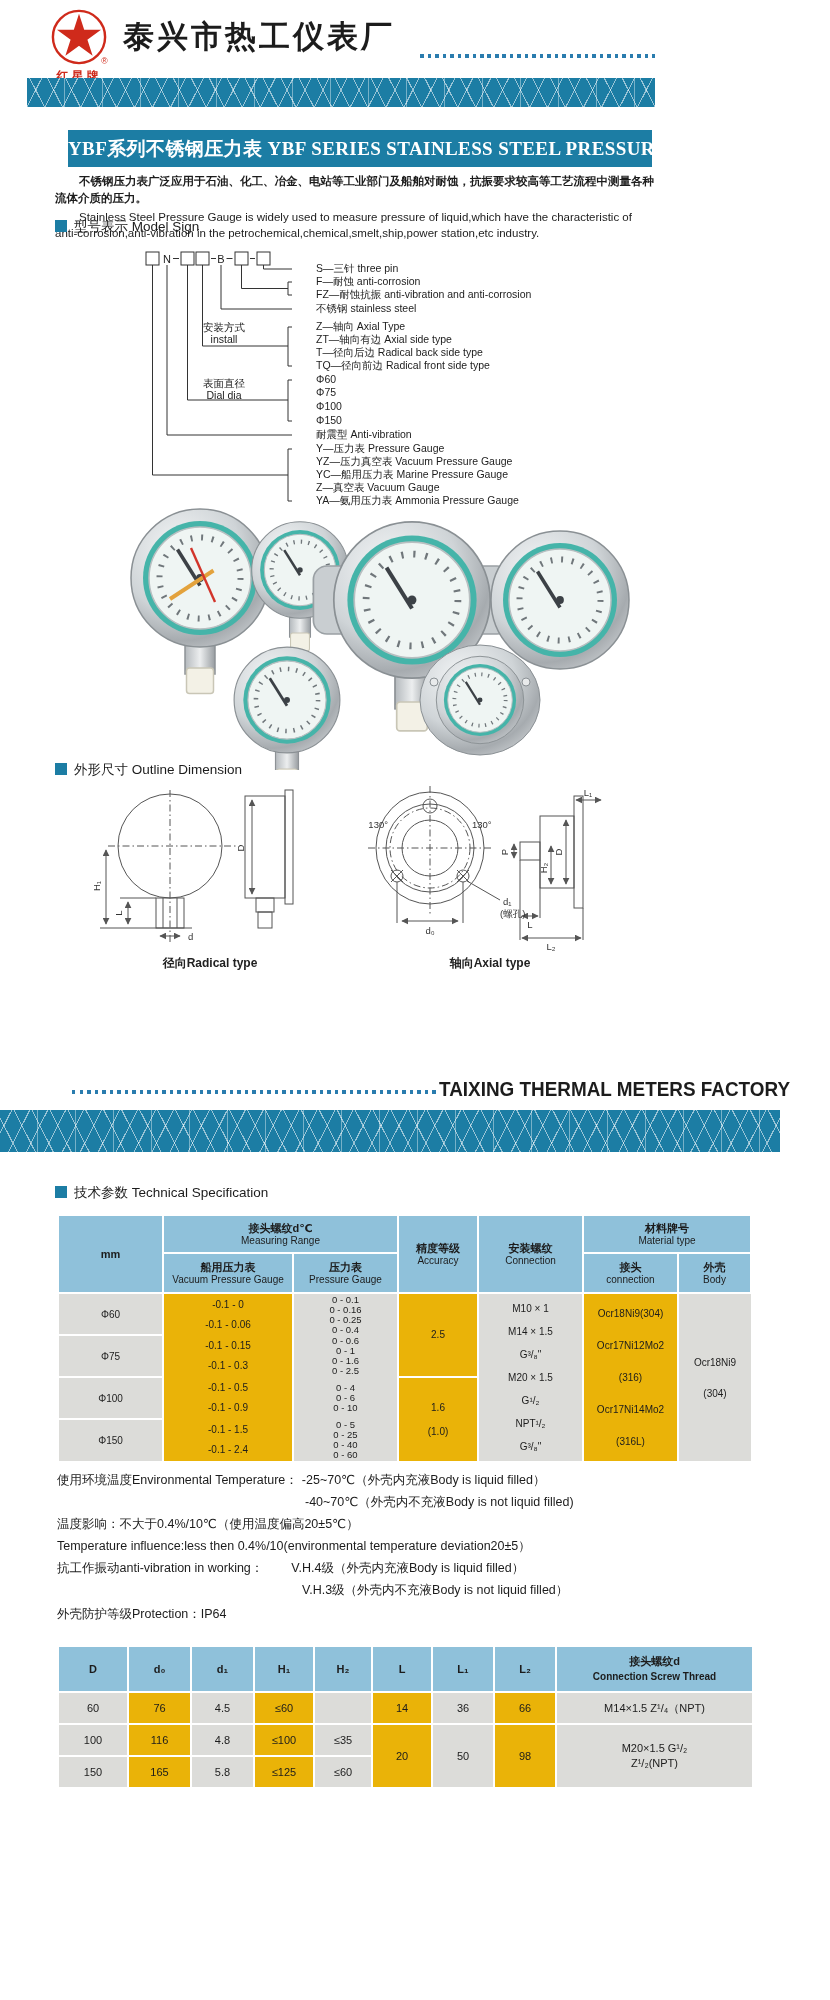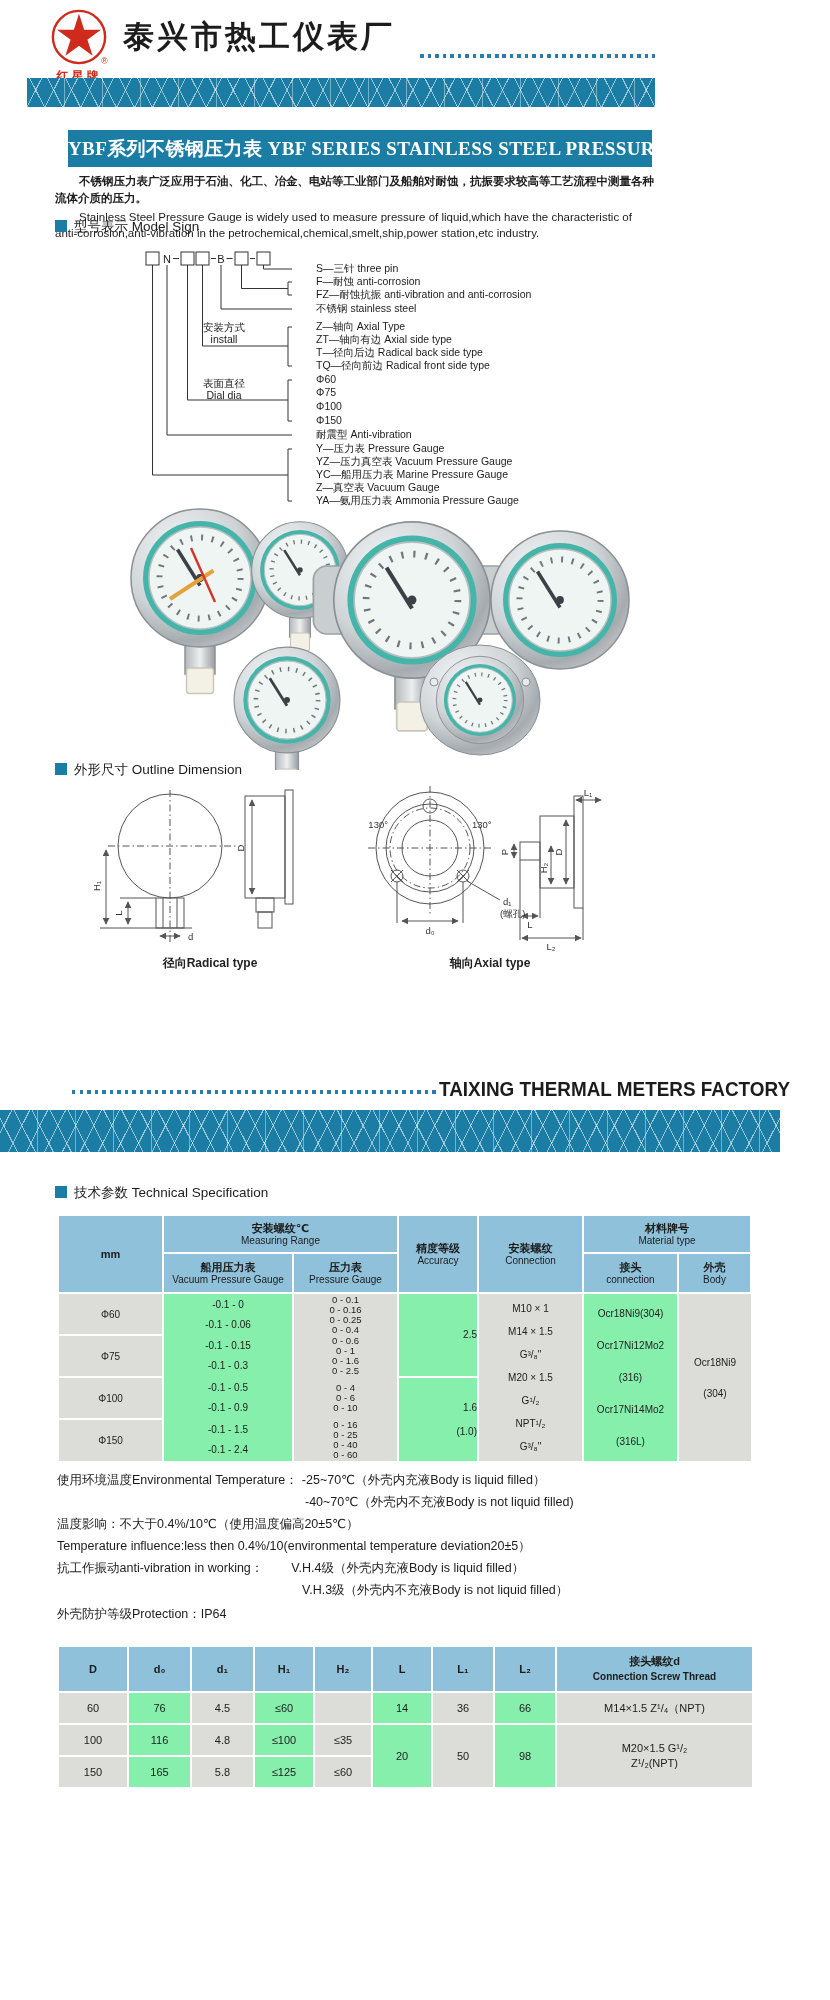--- a/index.html
+++ b/index.html
@@ -34,30 +34,30 @@
   .factory-en{font-size:21px;font-weight:bold;text-align:right;letter-spacing:0;
     transform:scaleX(.9);transform-origin:100% 50%;white-space:nowrap;}
   
   table{border-collapse:collapse;table-layout:fixed;}
   .spec{width:693px;font-size:10px;text-align:center;}
   .spec th{background:#8fc1da;border:2px solid #fff;padding:0;vertical-align:middle;}
   .spec td{border-left:2px solid #fff;padding:0;vertical-align:middle;}
   .hcn{font-size:11px;font-weight:bold;line-height:14px;}
   .hen{font-size:10px;font-weight:normal;line-height:12px;}
   .c-gray{background:#dcdcd9;}
-  .c-blue{background:#86efac;}
+  .c-blue{background:#eab308;}
   .rt{border-top:2px solid #fff;}
   .spec tbody tr{height:42px;}
   .vacc div{line-height:20px;}
   .presc div{line-height:10px;font-size:9.5px;}
   .stack7 div{line-height:23px;}
   .stack5 div{line-height:32px;}
   .bodyc div{line-height:15px;}
   .bodyc div:first-child{margin-bottom:16px;}
-  .accc div{line-height:24px;text-align:right;}
+  .accc div{line-height:24px;}
   
   .note{position:absolute;font-size:12.5px;white-space:nowrap;}
   
   .dims{width:695px;font-size:11px;text-align:center;}
   .dims th{background:#8fc1da;border:2px solid #fff;height:44px;font-weight:bold;padding:0;}
   .dims th .hen{font-weight:bold;}
   .dims td{border:2px solid #fff;height:30px;padding:0;vertical-align:middle;}
   .dims .thr div{line-height:15px;}
 </style>
 </head>
@@ -281,21 +281,21 @@
         <col style="width:105px">
         <col style="width:95px">
         <col style="width:73px">
     </colgroup>
     <thead>
       <tr style="height:38px">
         <th rowspan="2">
             <div class="hcn">mm</div>
           </th>
         <th colspan="2">
-          <div class="hcn">安装螺纹℃</div>
+          <div class="hcn">接头螺纹d℃</div>
             <div class="hen">Measuring Range</div>
           </th>
         <th rowspan="2">
           <div class="hcn">精度等级</div>
             <div class="hen">Accuracy</div>
           </th>
         <th rowspan="2">
           <div class="hcn">安装螺纹</div>
             <div class="hen">Connection</div>
           </th>
@@ -393,21 +393,21 @@
             <div>(1.0)</div>
           </td>
       </tr>
       <tr>
         <td class="c-gray rt">Φ150</td>
         <td class="c-blue vacc">
           <div>-0.1 - 1.5</div>
             <div>-0.1 - 2.4</div>
           </td>
         <td class="c-gray presc">
-          <div>0 - 16</div>
+          <div>0 - 5</div>
             <div>0 - 25</div>
           <div>0 - 40</div>
             <div>0 - 60</div>
           </td>
       </tr>
     </tbody>
   </table>
 
   <div class="note" style="left:57px;top:1472px">
     <span>使用环境温度Environmental Temperature：</span><span style="margin-left:4px">-25~70℃（外壳内充液Body is liquid filled）</span></div>

